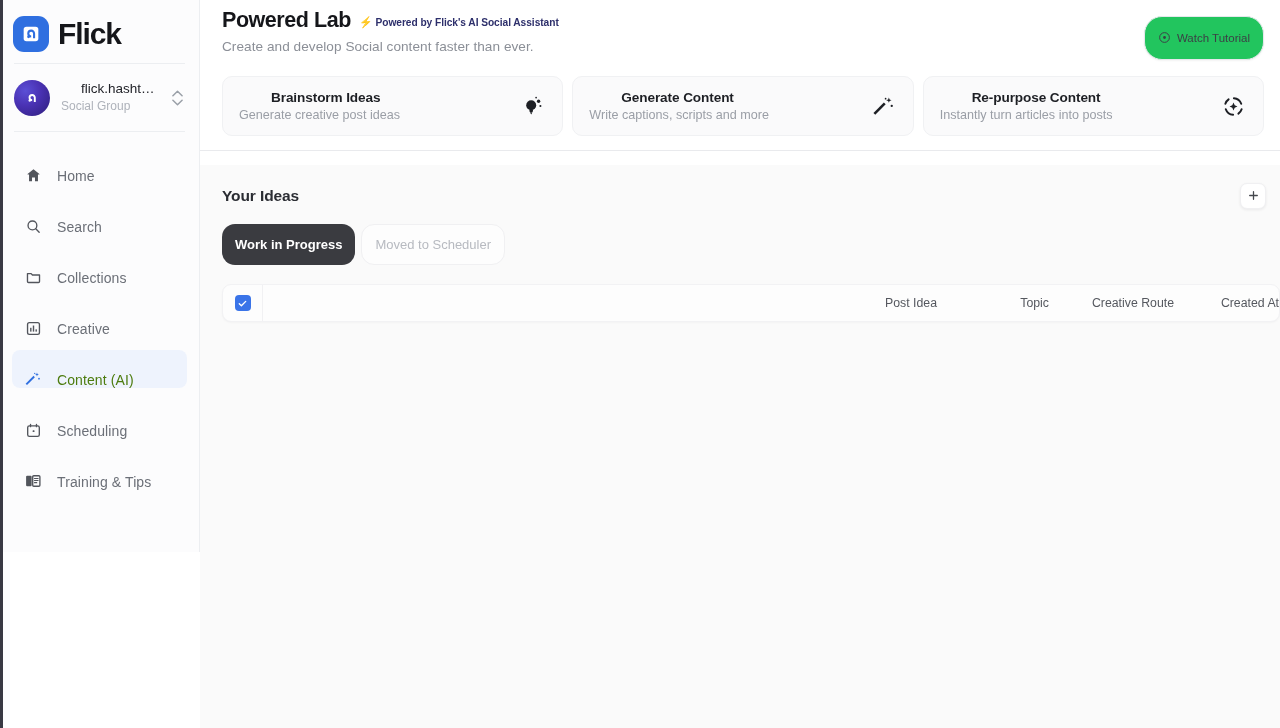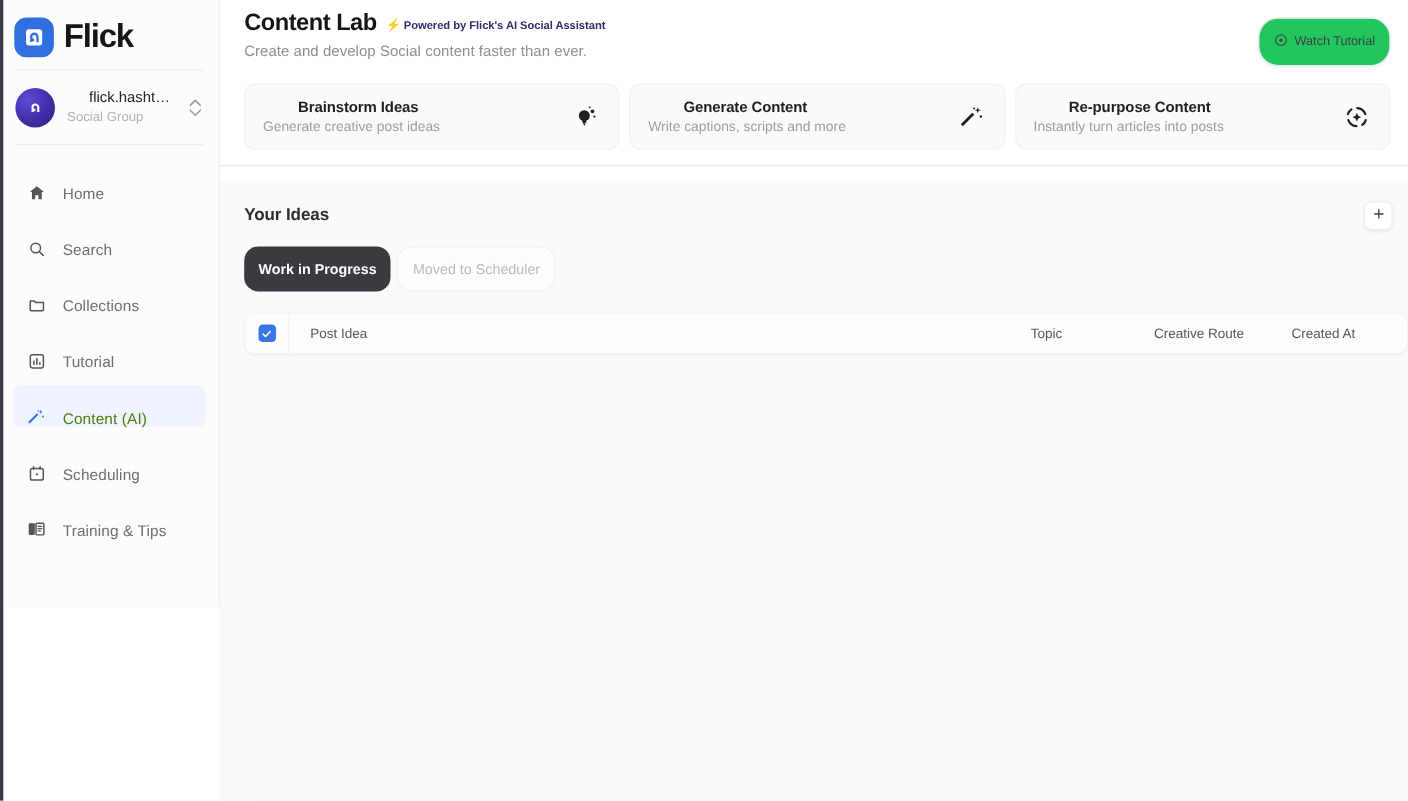--- a/index.html
+++ b/index.html
@@ -144,20 +144,21 @@
   }
   .pill.on { background: #3a3b40; color: #ffffff; font-weight: 700; }
   .pill.off { background: #fdfdfd; color: #b7bac0; border: 1px solid #f0f0f2; }
 
   .table-wrap { margin-top: 19px; }
   .table-head {
     background: #fdfdfd; border: 1px solid #f2f2f4; border-radius: 9px;
     height: 38px; display: flex; align-items: center;
     box-shadow: 0 1px 2px rgba(16,18,22,.03);
     margin-right: -14px;
+    text-align: right;
   }
   .th-check { width: 40px; flex: 0 0 40px; display: flex; align-items: center; justify-content: center;
               border-right: 1px solid #f1f1f3; height: 100%; }
   .checkbox {
     width: 16px; height: 16px; border-radius: 4px; background: #3a74e8;
     display: flex; align-items: center; justify-content: center; cursor: pointer;
   }
   .th { font-size: 12.3px; color: #55585f; }
   .th-postidea { flex: 1 1 auto; padding-left: 19px; }
   .th-topic { width: 112px; flex: 0 0 112px; }
@@ -241,21 +242,21 @@
 
       <div class="nav-item">
         <span class="nav-ico">
           <svg width="17" height="17" viewBox="0 0 24 24" aria-hidden="true">
               <rect x="3.6" y="3.6" width="16.8" height="16.8" rx="2.6" fill="none" stroke="currentColor" stroke-width="1.9"></rect>
               <rect x="7.2" y="11" width="2" height="5.4" fill="currentColor"></rect>
               <rect x="11" y="7.8" width="2" height="8.6" fill="currentColor"></rect>
               <rect x="14.8" y="13.2" width="2" height="3.2" fill="currentColor"></rect>
             </svg>
         </span>
-        <span class="nav-label">Tutorial</span>
+        <span class="nav-label">Creative</span>
       </div>
 
       <div class="nav-item active">
         <span class="nav-ico">
           <svg width="18" height="18" viewBox="0 0 24 24" aria-hidden="true">
             <path d="M4 20 14.5 9.5l-1.8-1.8L2.2 18.2z" fill="currentColor"></path>
             <path d="M17.3 3.4l.7 1.9 1.9.7-1.9.7-.7 1.9-.7-1.9-1.9-.7 1.9-.7z" fill="currentColor"></path>
             <circle cx="20" cy="11.6" r="1.15" fill="currentColor"></circle>
             <circle cx="14.3" cy="4.6" r=".85" fill="currentColor"></circle>
           </svg>
@@ -287,21 +288,21 @@
 
     </nav>
   </aside>
 
   <main class="main">
 
     <section class="topbar">
       <div class="top-head">
         <div class="title-wrap">
           <div class="title-row">
-            <h1 class="page-title">Content Lab</h1>
+            <h1 class="page-title">Powered Lab</h1>
             <span class="powered">
               <span class="bolt">⚡</span>
               <span>Powered by Flick's AI Social Assistant</span>
             </span>
           </div>
           <p class="subtitle">Create and develop Social content faster than ever.</p>
         </div>
         <button class="tutorial-btn">
           <span>
             <svg width="13" height="13" viewBox="0 0 24 24" aria-hidden="true">

